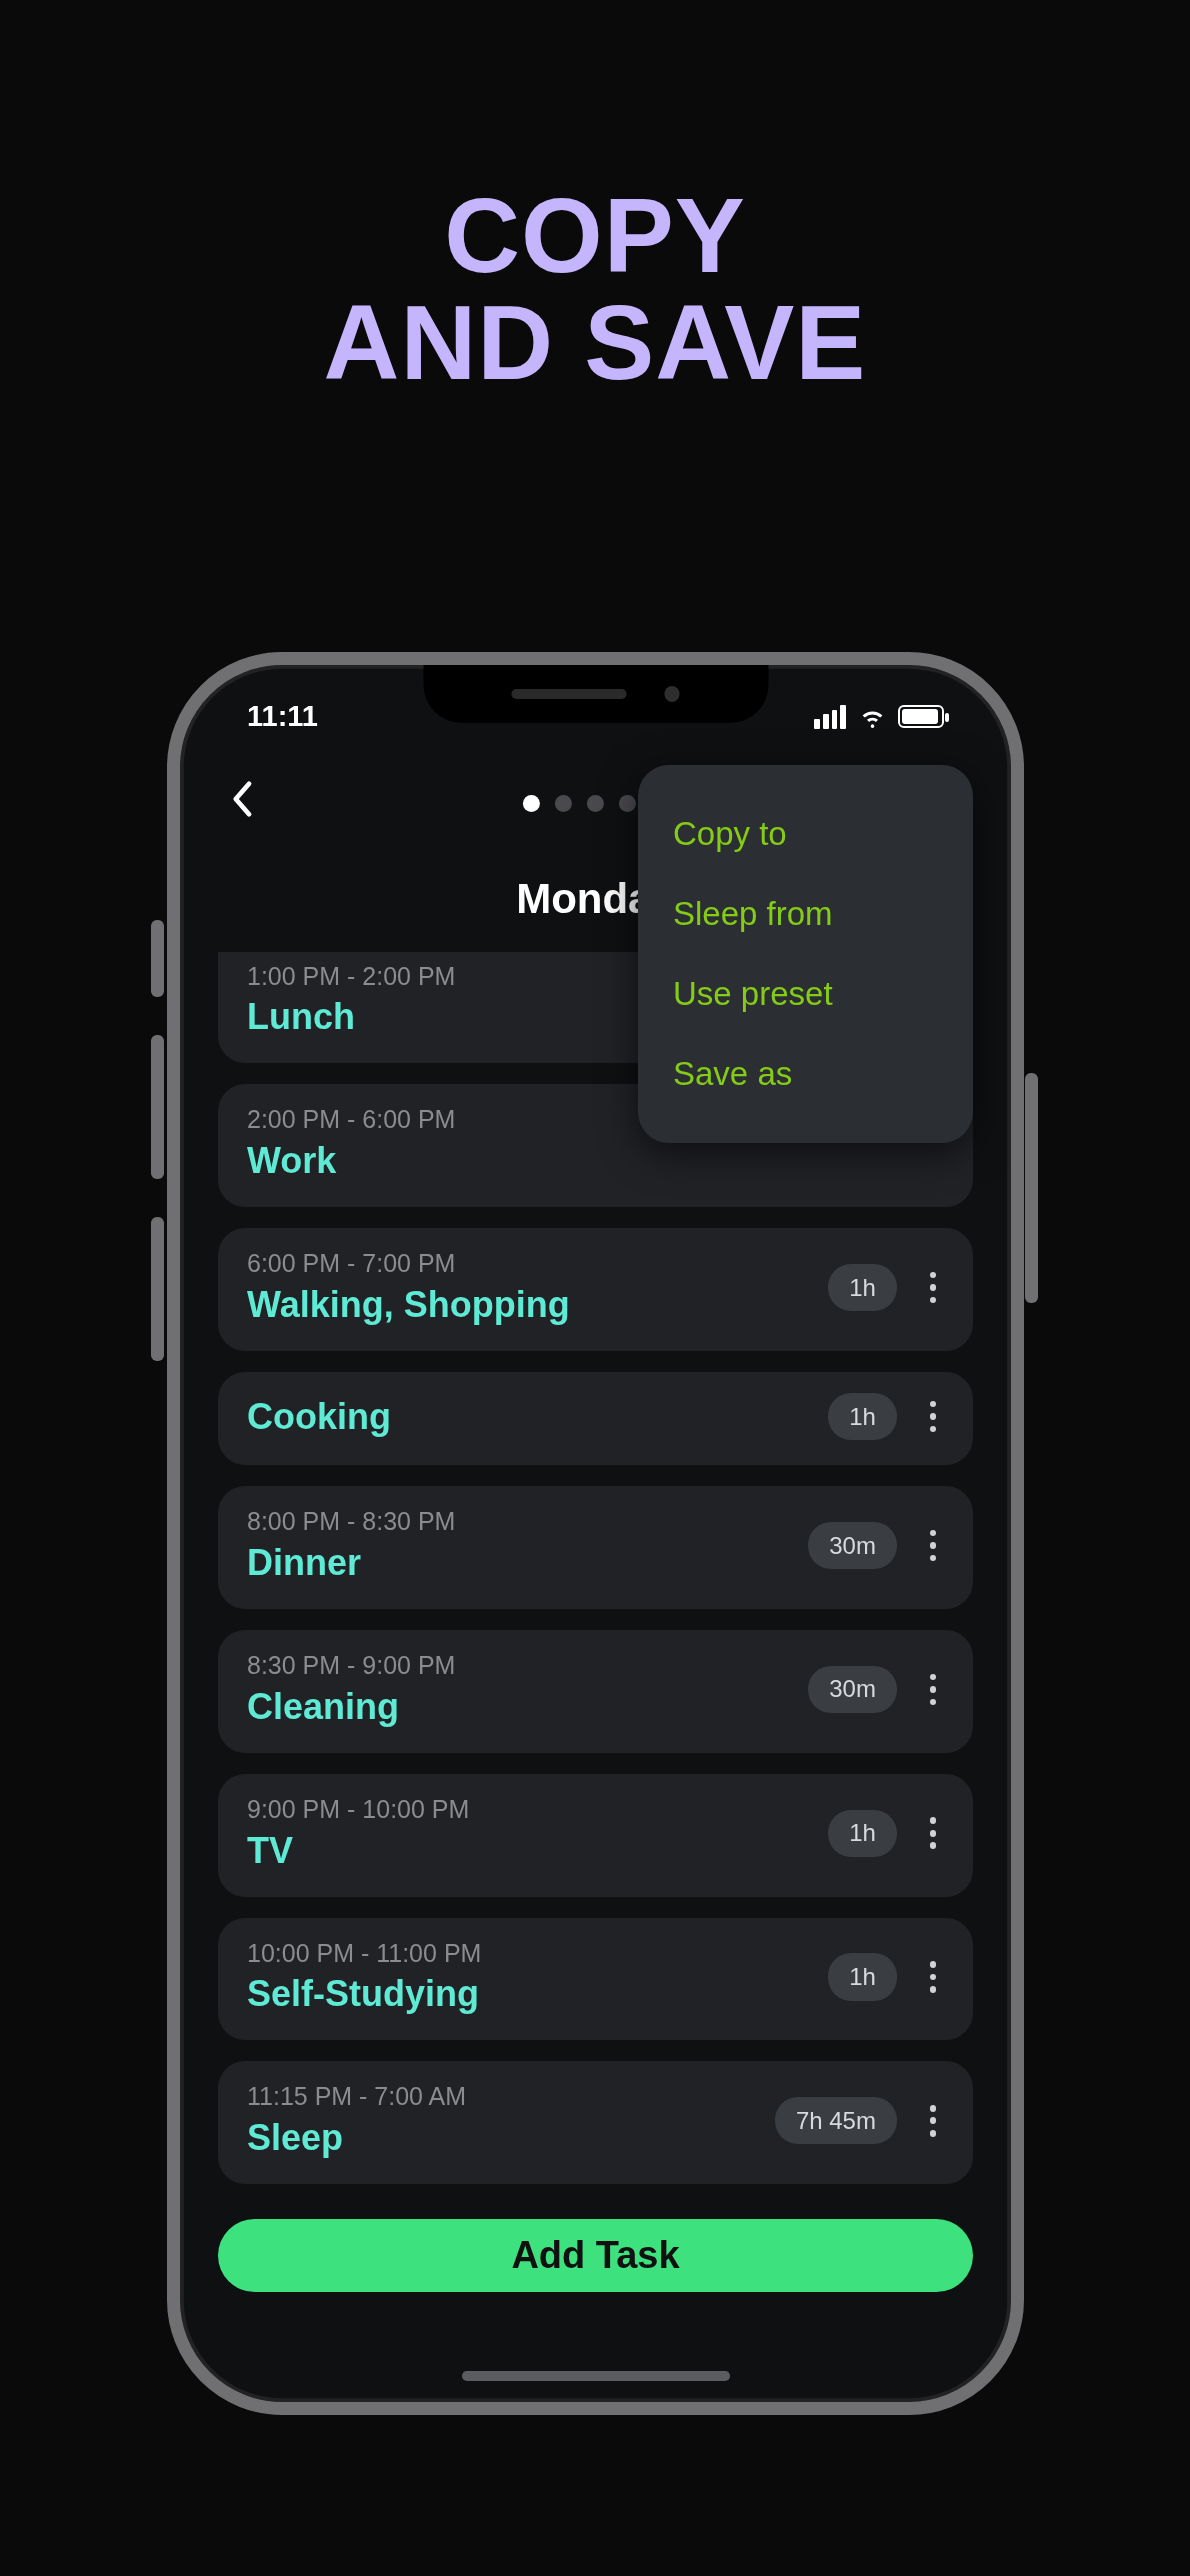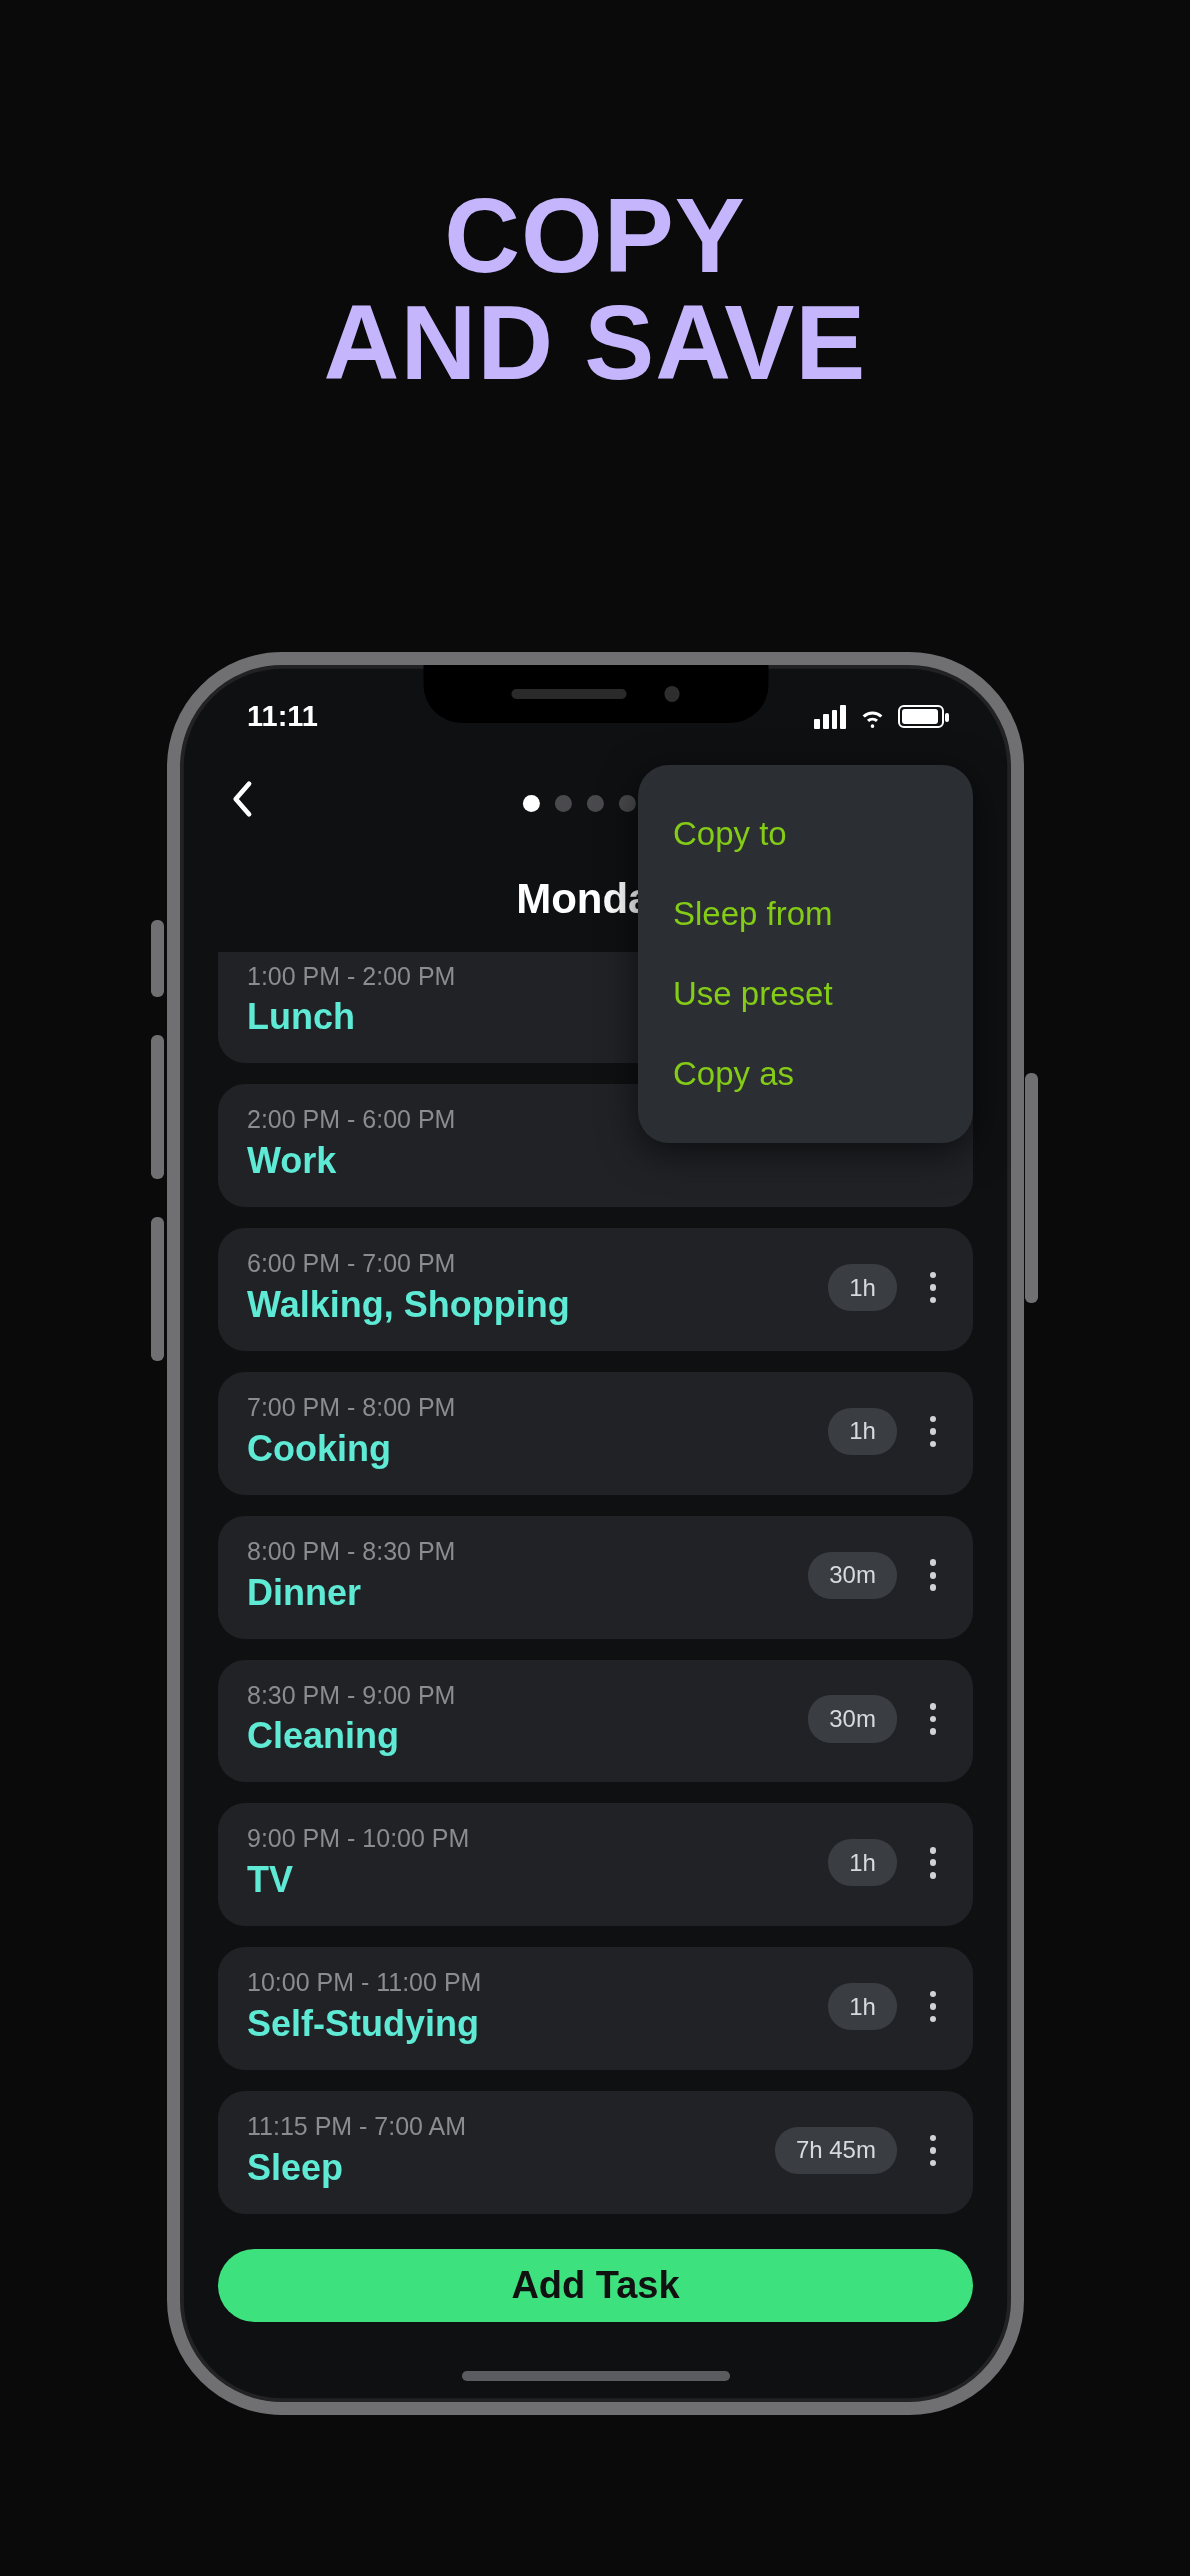--- a/index.html
+++ b/index.html
@@ -290,21 +290,20 @@
           </div>
           <div class="pill">1h</div>
           <div class="more-icon">
             <div></div>
             <div></div>
             <div></div>
           </div>
         </div>
         <div class="task-card">
           <div class="task-info">
-            <div class="task-time">7:00 PM - 8:00 PM</div>
             <div class="task-title">Cooking</div>
           </div>
           <div class="pill">1h</div>
           <div class="more-icon">
             <div></div>
             <div></div>
             <div></div>
           </div>
         </div>
         <div class="task-card">
@@ -370,18 +369,18 @@
       </div>
 
     <div class="add-task-btn">Add Task</div>
 
   </div>
 
   <div class="popover" id="popover">
       <div class="popover-item">Copy to</div>
       <div class="popover-item">Sleep from</div>
       <div class="popover-item">Use preset</div>
-      <div class="popover-item">Copy as</div>
+      <div class="popover-item">Save as</div>
     </div>
 
   <div class="home-indicator"></div>
 </div>
 
 
 </body></html>

